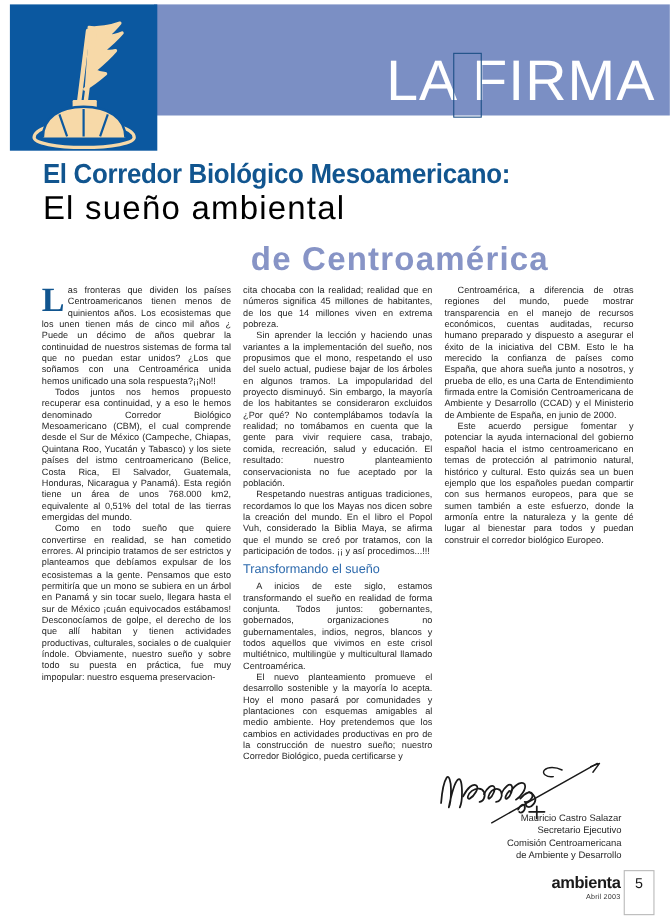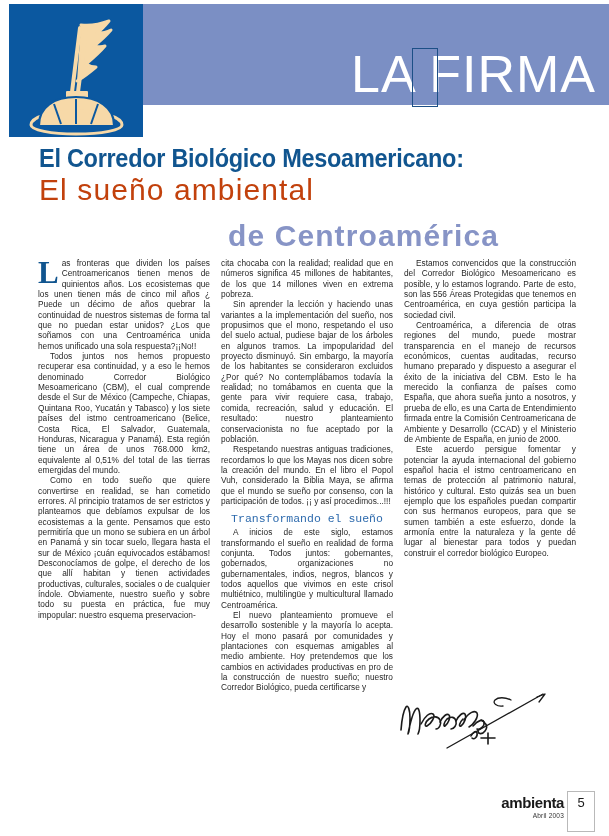--- a/index.html
+++ b/index.html
@@ -92,21 +92,21 @@
     font-family: "Liberation Sans Narrow", "Liberation Sans", sans-serif;
     transform: scaleX(0.94);
     transform-origin: left center;
   }
   .subhead1 {
     position: absolute;
     left: 39px;
     top: 31px;
     font-size: 30px;
     font-weight: 400;
-    color: #c2410c;
+    color: #000000;
     letter-spacing: 1.1px;
     white-space: nowrap;
   }
   .subhead2 {
     position: absolute;
     left: 228px;
     top: 77px;
     font-size: 30px;
     font-weight: 700;
     color: #8794c6;
@@ -151,22 +151,21 @@
     font-family: "Liberation Serif", serif;
   }
   .subsection {
     display: block;
     color: #2d6aad;
     font-size: 11.5px;
     line-height: 15px;
     font-weight: 400;
     margin: 5px 0 1px 0;
     text-indent: 0;
-    text-align: center;
-    font-family: Liberation Mono, monospace;
+    text-align: left;
   }
 
   
   #sign-block {
     position: absolute;
     left: 385px;
     top: 686px;
     width: 192px;
     height: 105px;
   }
@@ -277,28 +276,27 @@
 
   <div class="col">
     <p class="first"><span class="dropcap">L</span><span>as fronteras que dividen los paí­ses Centroamericanos tienen menos de quinientos años. Los ecosistemas que los unen  tienen más de cinco mil años ¿ Puede un décimo de años quebrar la continuidad de nuestros sistemas de forma tal que no puedan estar unidos? ¿Los que soñamos con una Centroamérica unida hemos unificado una sola respuesta?¡¡No!!</span></p>
     <p><span>Todos juntos nos hemos propuesto recuperar esa continuidad, y a eso le hemos denominado Corredor Biológico Mesoamericano (CBM), el cual comprende desde el Sur de México (Campeche, Chiapas, Quintana Roo, Yucatán y Tabasco) y los siete países del istmo centroamericano (Belice, Costa Rica, El Salvador, Guatemala, Honduras, Nicaragua y Panamá). Esta región tiene un área de unos 768.000 km2, equivalente al 0,51% del total de las tierras emergidas del mundo.</span></p>
     <p><span>Como en todo sueño que quiere convertirse  en realidad, se han cometido errores. Al principio tratamos de ser estrictos y planteamos que debíamos expulsar de los ecosistemas a la gente. Pensamos que esto permitiría que un mono se subiera en un árbol en Panamá y  sin tocar suelo, llegara hasta el sur de México ¡cuán equivocados estábamos! Desconocíamos de golpe, el derecho de los que allí habitan y tienen actividades productivas, culturales, sociales o de cualquier índole. Obviamente, nuestro sueño y sobre todo su puesta en práctica, fue muy impopular: nuestro esquema preservacion-</span></p>
   </div>
 
   <div class="col">
     <p class="first"><span>cita chocaba con la realidad; realidad que en números significa 45 millones de habitantes, de los que 14 millones viven en extrema pobreza.</span></p>
     <p><span>Sin aprender la lección y haciendo unas variantes a la implementación del sueño, nos propusimos que el mono, respetando el uso del suelo actual, pudiese bajar de los árboles en algunos tramos. La impopularidad del proyecto disminuyó. Sin embargo, la mayoría de los habitantes se consideraron excluidos ¿Por qué? No contemplábamos todavía la realidad; no tomábamos en cuenta que la gente para vivir requiere casa, trabajo, comida, recreación, salud y educación. El resultado: nuestro planteamiento conservacionista no fue aceptado por la población.</span></p>
-    <p><span>Respetando nuestras antiguas tradiciones, recordamos lo que los Mayas nos dicen sobre la creación del mundo. En el libro el Popol Vuh, considerado la Biblia Maya, se afirma que el mundo se sueño  por consenso, con la participación de todos. ¡¡ y  así procedimos...!!!</span></p>
+    <p><span>Respetando nuestras antiguas tradiciones, recordamos lo que los Mayas nos dicen sobre la creación del mundo. En el libro el Popol Vuh, considerado la Biblia Maya, se afirma que el mundo se creó  por tratamos, con la participación de todos. ¡¡ y  así procedimos...!!!</span></p>
     <h2 class="subsection">Transformando el sueño</h2>
     <p><span>A inicios de este siglo, estamos transformando el sueño en realidad de forma conjunta. Todos juntos: gobernantes, gobernados, organizaciones no gubernamentales, indios, negros, blancos y todos aquellos que vivimos en este crisol multiétnico, multilingüe y multicultural llamado Centroamérica.</span></p>
     <p><span>El nuevo planteamiento promueve el desarrollo sostenible y la mayoría lo acepta. Hoy el mono pasará por comunidades y plantaciones con esquemas amigables al medio ambiente. Hoy pretendemos que los cambios en actividades productivas en pro de la construcción de nuestro sueño; nuestro Corredor Biológico, pueda certificarse y</span></p>
   </div>
 
   <div class="col">
-    <p><span>Estamos convencidos que la construcción del Corredor Biológico Mesoamericano es posible, y lo estamos logrando. Parte de esto, son las 556 Áreas Protegidas que tenemos en Centroamérica, en cuya gestión participa la sociedad civil.</span></p>
     <p><span>Centroamérica, a diferencia de otras regiones del mundo, puede mostrar transparencia en el manejo de recursos económicos, cuentas auditadas, recurso humano preparado y dispuesto a asegurar el éxito de la iniciativa del CBM. Esto le ha merecido la confianza de países como España, que ahora sueña junto a nosotros, y prueba de ello, es una Carta de Entendimiento firmada entre la Comisión Centroamericana de Ambiente y Desarrollo (CCAD) y el Ministerio de Ambiente de España, en junio de 2000.</span></p>
     <p><span>Este acuerdo persigue fomentar y potenciar la ayuda internacional del gobierno español hacia el istmo  centroamericano en temas de protección al patrimonio natural, histórico y cultural. Esto quizás sea un buen ejemplo que los españoles puedan compartir con sus hermanos europeos, para que se sumen también a este esfuerzo, donde la armonía entre la naturaleza y la gente dé lugar al bienestar para todos y puedan construir el corredor biológico Europeo.</span></p>
   </div>
 </div>
 
 <div id="sign-block">
   <svg class="sig-svg" viewBox="0 0 192 72">
     <g fill="none" stroke="#1a1a1a" stroke-width="1.6" stroke-linecap="round" stroke-linejoin="round">
       <path d="M16 44 C17 31 19 24 21 21 C23 18 25 24 25 32 C25 40 24 46 23 48
                C25 38 28 26 31 23 C34 20 35 27 35 35 C35 41 34 46 33 48"></path>
@@ -311,20 +309,26 @@
       <path d="M88 40 C93 34 98 33 99 36 C100 40 95 44 92 43"></path>
       <path d="M96 34 C100 36 104 40 100 45 C97 49 93 48 93 45"></path>
       <path d="M86 50 C88 46 91 44 92 47 C93 51 89 54 87 52"></path>
       <path d="M96 52 L110 52 M103 47 L103 58"></path>
 
       <path d="M62 62 L158 8" stroke-width="1.3"></path>
       <path d="M126 14 C120 11 113 11 110 14 C107 17 112 21 118 20" stroke-width="1.3"></path>
       <path d="M152 11 L160 8 L154 16" stroke-width="1.3"></path>
     </g>
   </svg>
+  <div class="sig-lines">
+    <div>Mauricio Castro Salazar</div>
+    <div>Secretario Ejecutivo</div>
+    <div>Comisión Centroamericana</div>
+    <div>de Ambiente y Desarrollo</div>
+  </div>
 </div>
 
 <div id="footer">
   <div class="brand">
     <span class="brand-name">ambienta</span>
     <span class="brand-date">Abril 2003</span>
   </div>
   <div class="folio">5</div>
 </div>
 

